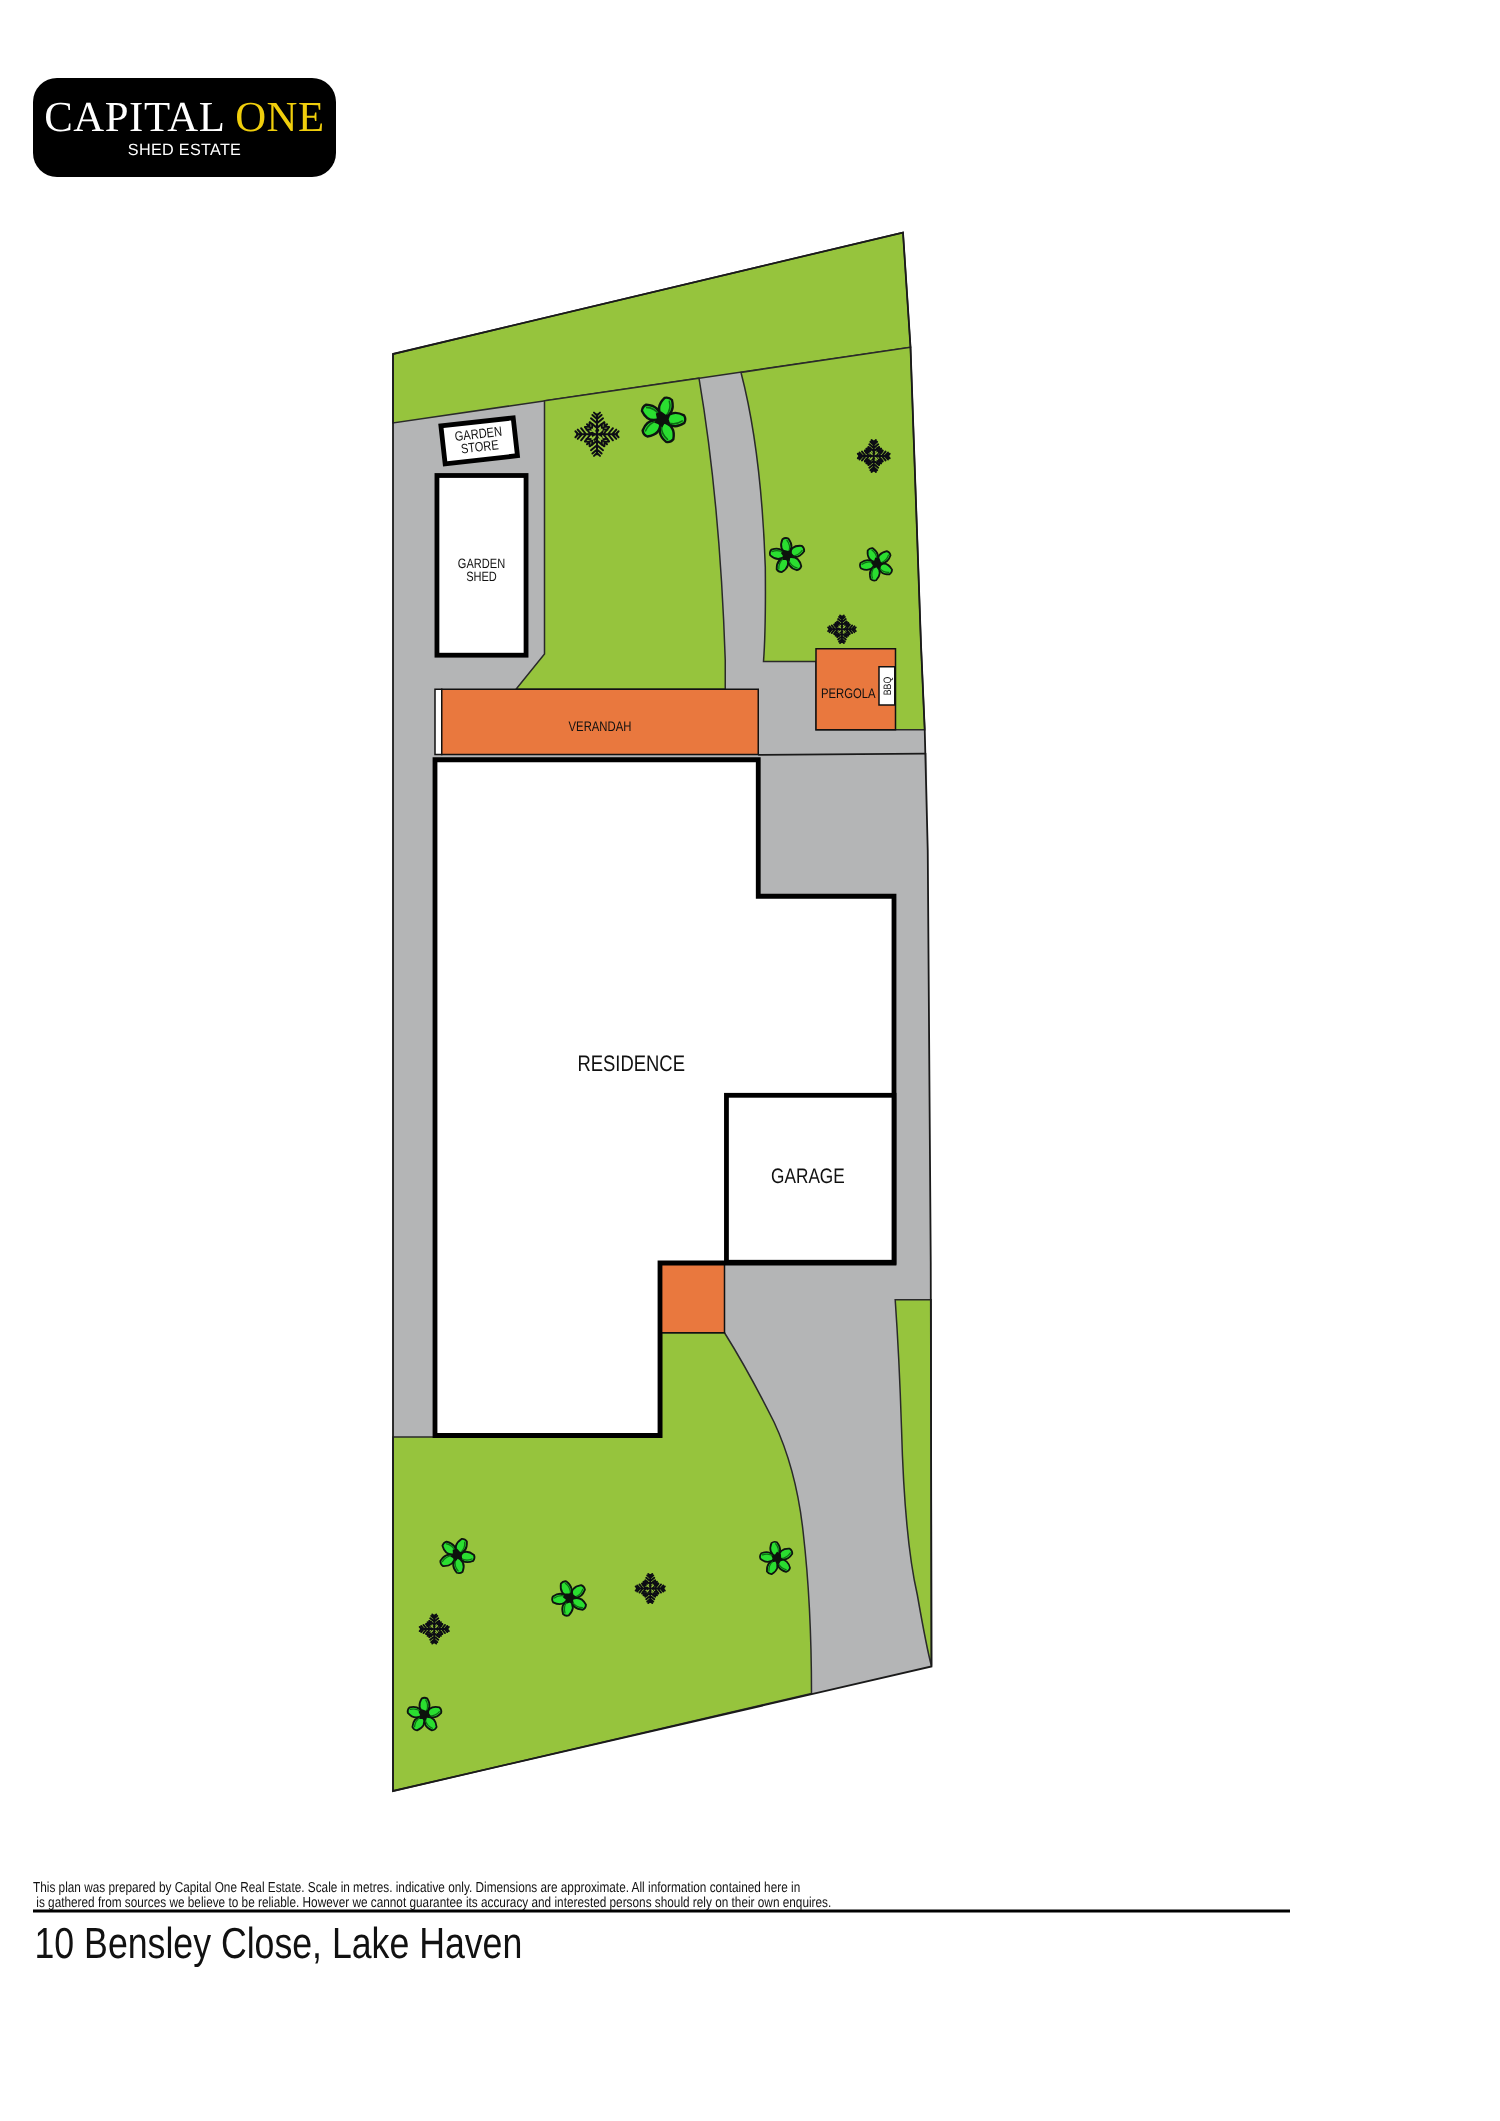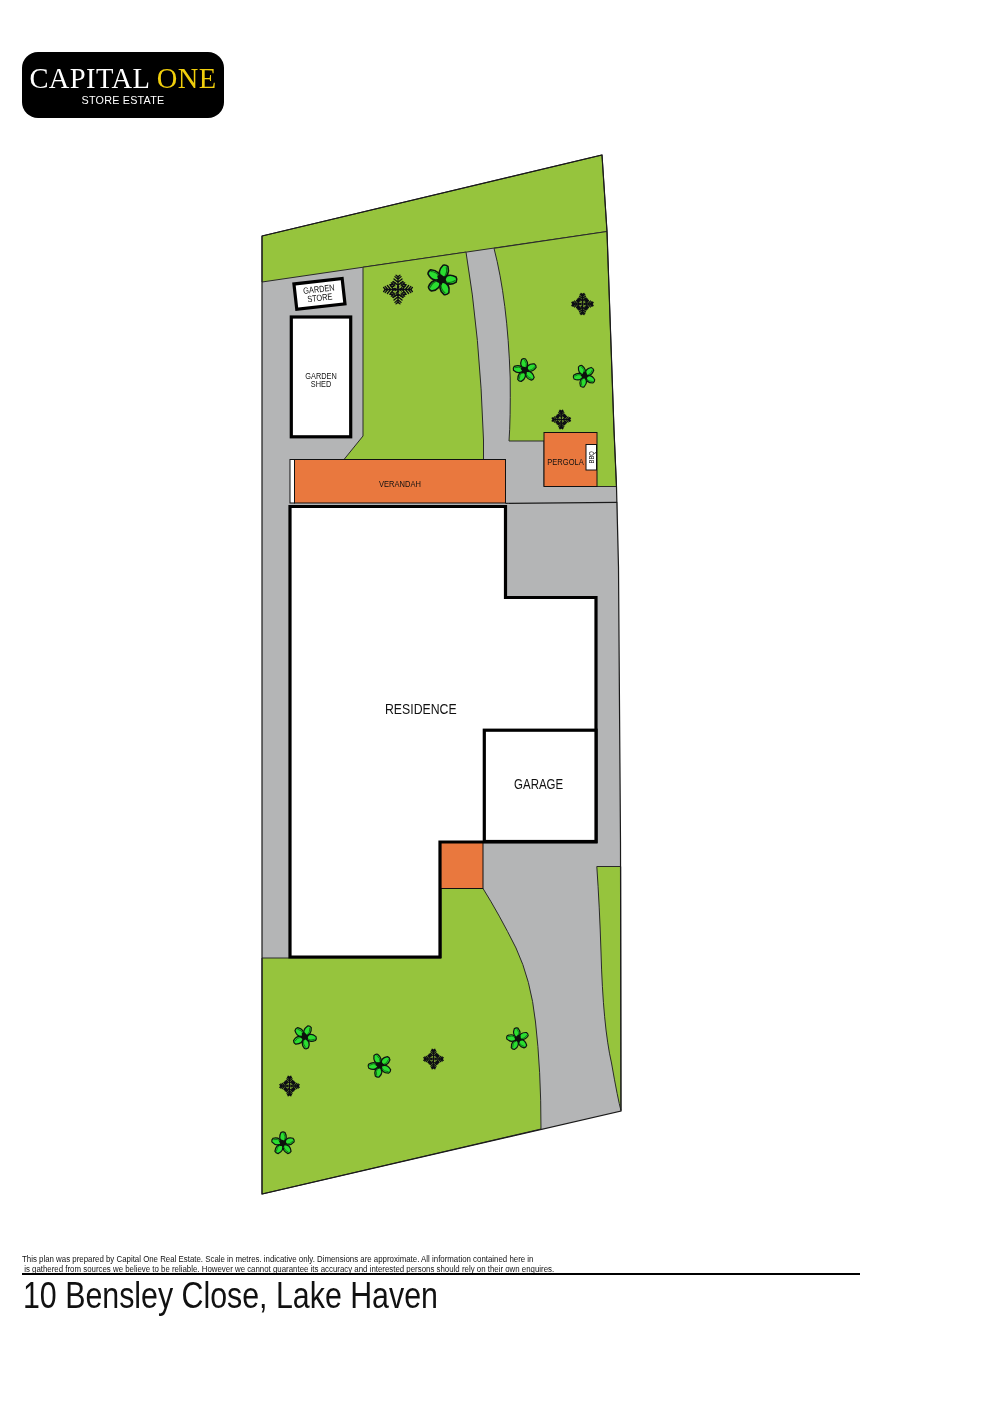--- a/index.html
+++ b/index.html
@@ -7,21 +7,21 @@
   #plan{position:absolute;left:0;top:0;}
   .narrow{transform:scaleX(0.82);transform-origin:0 0;display:inline-block;white-space:pre;}
 </style>
 </head>
 <body>
 
 <div style="position:absolute;left:22px;top:24px;width:202px;height:66px;background:#000000;text-align:center;border-radius:16px;margin-top:28px;">
 
   <div style="font-family:'Liberation Serif',serif;font-size:28.5px;letter-spacing:0.4px;color:#ffffff;margin-top:11.5px;line-height:30px;">CAPITAL <span style="color:#f0ce0c;">ONE</span></div>
 
-  <div style="font-size:10.8px;color:#ffffff;letter-spacing:0.2px;margin-top:0.5px;">STORE ESTATE</div>
+  <div style="font-size:10.8px;color:#ffffff;letter-spacing:0.2px;margin-top:0.5px;">SHED ESTATE</div>
 </div>
 
 <svg id="plan" width="1000" height="1414" viewBox="0 0 1000 1414">
   <defs>
     <path id="leafp" d="M1.5,0 Q5.5,-6.3 12.6,-2.2 Q13.9,0 12.6,2.2 Q5.5,6.3 1.5,0 Z"></path>
     <path id="armN" fill="none" d="M0,-2 L0,-11.3 M0,-3.6 L-4,-6.8 M0,-3.6 L4,-6.8 M0,-6.2 L-3.4,-9 M0,-6.2 L3.4,-9 M0,-8.6 L-2.6,-10.9 M0,-8.6 L2.6,-10.9 M0,-10.6 L-1.7,-12.2 M0,-10.6 L1.7,-12.2"></path>
     <path id="armD" fill="none" d="M0,-2.5 L0,-8 M0,-4 L-2.3,-6 M0,-4 L2.3,-6 M0,-6 L-1.8,-7.7 M0,-6 L1.8,-7.7"></path>
     <g id="shrub" stroke-linecap="round">
       <use href="#armN"></use>
       <use href="#armN" transform="rotate(90)"></use>
@@ -138,13 +138,13 @@
   <use href="#tree" transform="translate(283,1143.5) scale(0.88) rotate(-8)"></use>
 
   <path d="M262,236 L602,155 L607,231.5 L614,430 L616.5,487 L618.5,567 L620.5,842 L621,1111 L262,1194 Z" fill="none" stroke="#1a1a1a" stroke-width="1.2"></path>
 </svg>
 
 <div style="position:absolute;left:22px;top:1242px;font-size:9.6px;line-height:9.8px;color:#111111;margin-top:12px;"><span class="narrow">This plan was prepared by Capital One Real Estate. Scale in metres. indicative only. Dimensions are approximate. All information contained here in
  is gathered from sources we believe to be reliable. However we cannot guarantee its accuracy and interested persons should rely on their own enquires.</span></div>
 
 <div style="position:absolute;left:22px;top:1272.5px;width:838px;height:2px;background:#000000;"></div>
 
-<div style="position:absolute;left:23px;top:1281px;font-size:37px;line-height:30px;color:#111111;"><span class="narrow">10 Bensley Close, Lake Haven</span></div>
+<div style="position:absolute;left:23px;top:1281px;font-size:29px;line-height:30px;color:#111111;"><span class="narrow">10 Bensley Close, Lake Haven</span></div>
 
 </body></html>

